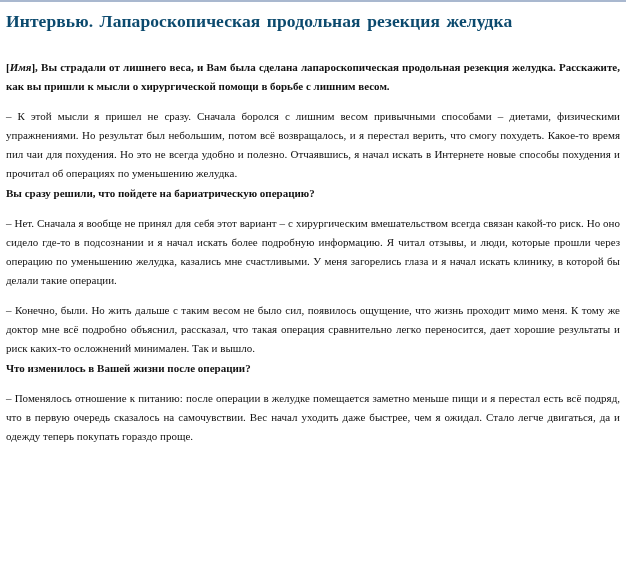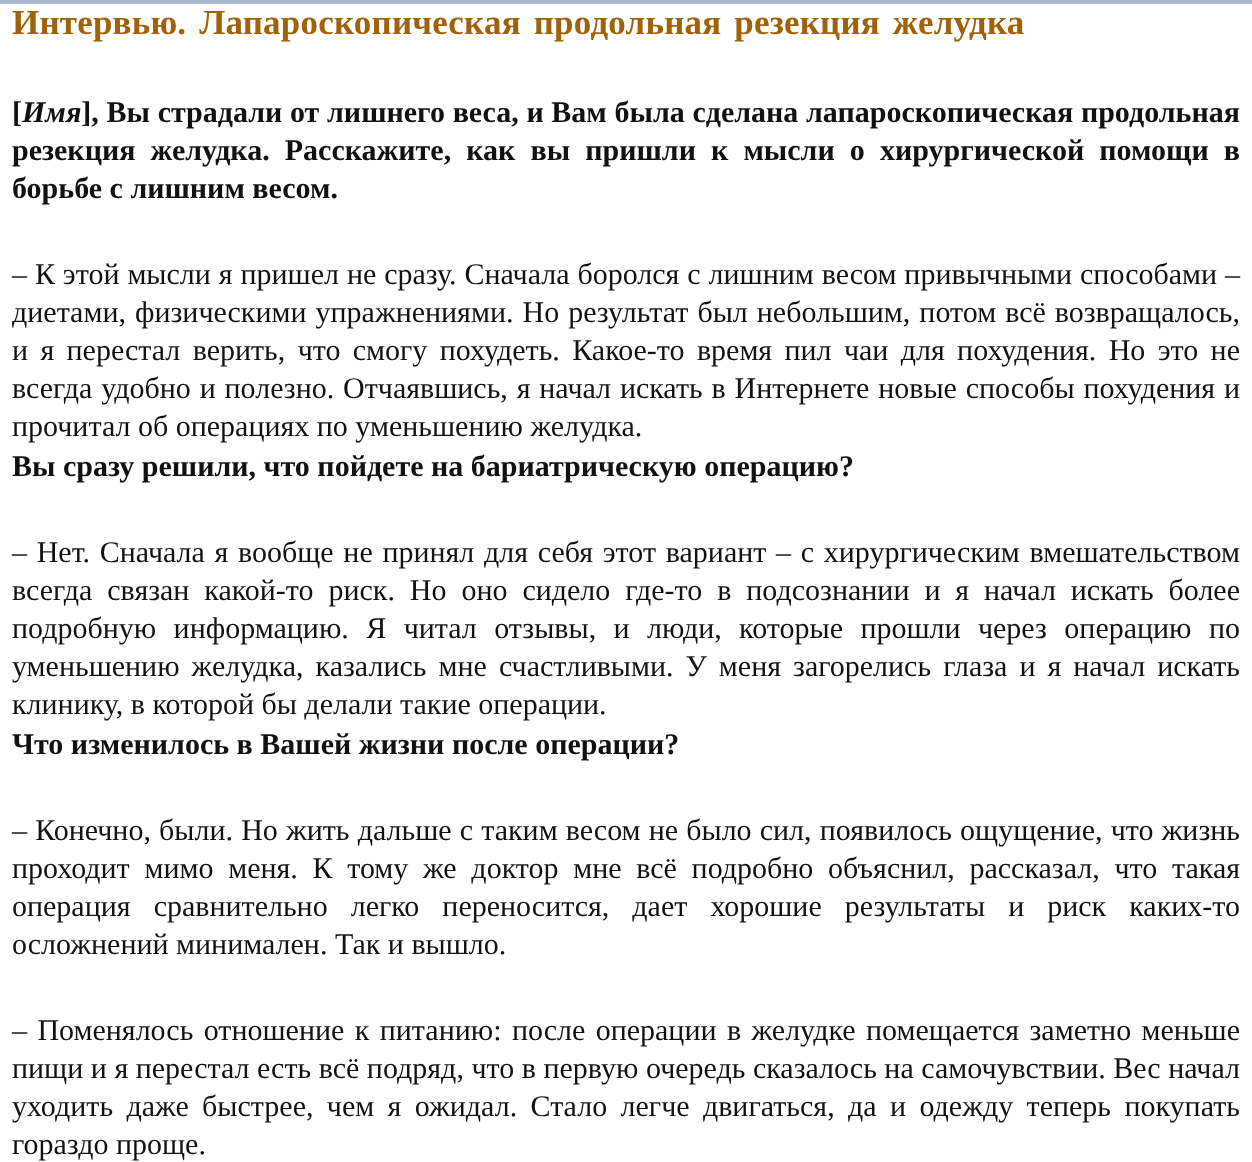--- a/index.html
+++ b/index.html
@@ -23,42 +23,42 @@
       background: #a9b8cf;
     }
     .doc {
       position: absolute;
       left: 6px;
       top: 0;
       width: 614px;
     }
     .title {
       margin: 0;
-      padding-top: 0;
+      padding-top: 10px;
       font-size: 17.5px;
       font-weight: bold;
-      color: #a16207;
+      color: #0c4a6e;
       line-height: 22px;
       letter-spacing: 0.1px;
       word-spacing: 2px;
     }
     .para {
       margin: 0;
-      font-size: 15px;
+      font-size: 11px;
       line-height: 19px;
       text-align: justify;
       text-align-last: left;
     }
     .question {
       font-weight: bold;
     }
     .intro {
       margin-top: 26px;
     }
-    .gap-after-q { margin-top: 24px; }
+    .gap-after-q { margin-top: 11px; }
     .gap-after-a { margin-top: 1px; }
     em.name {
       font-style: italic;
       font-weight: bold;
     }
   </style>
 </head>
 <body>
 
 <div class="top-rule"></div>
@@ -67,18 +67,18 @@
 
   <h1 class="title">Интервью. Лапароскопическая продольная резекция желудка</h1>
 
   <p class="para question intro"><span>[</span><em class="name">Имя</em><span>]</span><span>, Вы страдали от лишнего веса, и Вам была сделана лапароскопическая продольная резекция желудка. Расскажите, как вы пришли к мысли о хирургической помощи в борьбе с лишним весом.</span></p>
 
   <p class="para gap-after-q">– К этой мысли я пришел не сразу. Сначала боролся с лишним весом привычными способами – диетами, физическими упражнениями. Но результат был небольшим, потом всё возвращалось, и я перестал верить, что смогу похудеть. Какое-то время пил чаи для похудения. Но это не всегда удобно и полезно. Отчаявшись, я начал искать в Интернете новые способы похудения и прочитал об операциях по уменьшению желудка.</p>
 
   <p class="para question gap-after-a">Вы сразу решили, что пойдете на бариатрическую операцию?</p>
   <p class="para gap-after-q">– Нет. Сначала я вообще не принял для себя этот вариант – с хирургическим вмешательством всегда связан какой-то риск. Но оно сидело где-то в подсознании и я начал искать более подробную информацию. Я читал отзывы, и люди, которые прошли через операцию по уменьшению желудка, казались мне счастливыми. У меня загорелись глаза и я начал искать клинику, в которой бы делали такие операции.</p>
 
+  <p class="para gap-after-q">– Конечно, были. Но жить дальше с таким весом не было сил, появилось ощущение, что жизнь проходит мимо меня. К тому же доктор мне всё подробно объяснил, рассказал, что такая операция сравнительно легко переносится, дает хорошие результаты и риск каких-то осложнений минимален. Так и вышло.</p>
+
   <p class="para question gap-after-a">Что изменилось в Вашей жизни после операции?</p>
-
-  <p class="para gap-after-q">– Конечно, были. Но жить дальше с таким весом не было сил, появилось ощущение, что жизнь проходит мимо меня. К тому же доктор мне всё подробно объяснил, рассказал, что такая операция сравнительно легко переносится, дает хорошие результаты и риск каких-то осложнений минимален. Так и вышло.</p>
   <p class="para gap-after-q">– Поменялось отношение к питанию: после операции в желудке помещается заметно меньше пищи и я перестал есть всё подряд, что в первую очередь сказалось на самочувствии. Вес начал уходить даже быстрее, чем я ожидал. Стало легче двигаться, да и одежду теперь покупать гораздо проще.</p>
 
 </div>
 
 </body></html>

